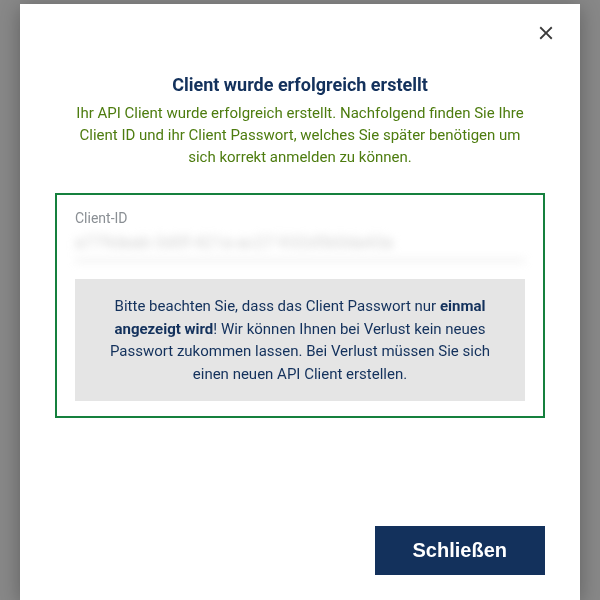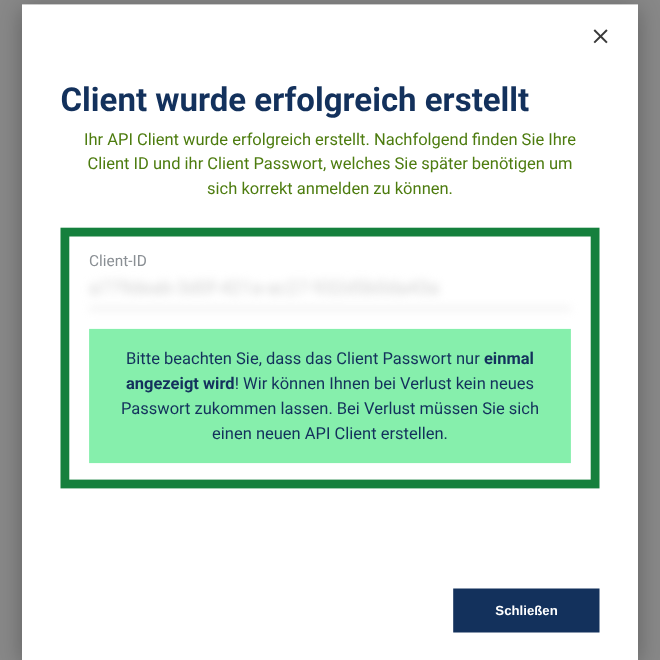--- a/index.html
+++ b/index.html
@@ -30,75 +30,76 @@
       width: 28px;
       height: 28px;
       cursor: pointer;
       color: #3a3a3a;
       display: flex;
       align-items: center;
       justify-content: center;
     }
     .close-btn svg { width: 22px; height: 22px; }
     .modal-title {
+      text-align: center;
       color: #13315c;
-      font-size: 30px;
+      font-size: 18px;
       font-weight: 700;
       margin-top: 50px;
       margin-bottom: 8px;
     }
     .modal-desc {
       text-align: center;
       color: #4d7c0f;
       font-size: 15px;
       line-height: 1.45;
       margin-bottom: 25px;
       padding: 0 10px;
     }
     .highlight-box {
-      border: 8px solid #15803d;
+      border: 2px solid #15803d;
       padding: 15px 18px 15px 18px;
       margin-bottom: 25px;
     }
     .field { margin-bottom: 18px; }
     .field-label {
       color: #8a8f94;
       font-size: 14px;
       margin-bottom: 6px;
       display: block;
     }
     .field-value {
       color: #d0d0d0;
       font-size: 17px;
       filter: blur(4px);
       padding-bottom: 8px;
       border-bottom: 1px solid #c5c5c5;
       user-select: none;
     }
     .info-box {
-      background: #86efac;
+      background: #e5e5e5;
       padding: 16px 20px;
       text-align: center;
       color: #13315c;
       font-size: 15px;
       line-height: 1.5;
       margin-top: 6px;
     }
     .info-box .bold { font-weight: 700; }
     .modal-actions {
       display: flex;
       justify-content: flex-end;
       margin-top: auto;
     }
     .btn-primary {
       background: #13315c;
       color: #fff;
       border: none;
       padding: 13px 38px;
-      font-size: 12px;
+      font-size: 20px;
       font-weight: 700;
       cursor: pointer;
     }
   </style>
 </head>
 <body>
 
 <div class="modal">
 
   <div class="close-btn">

